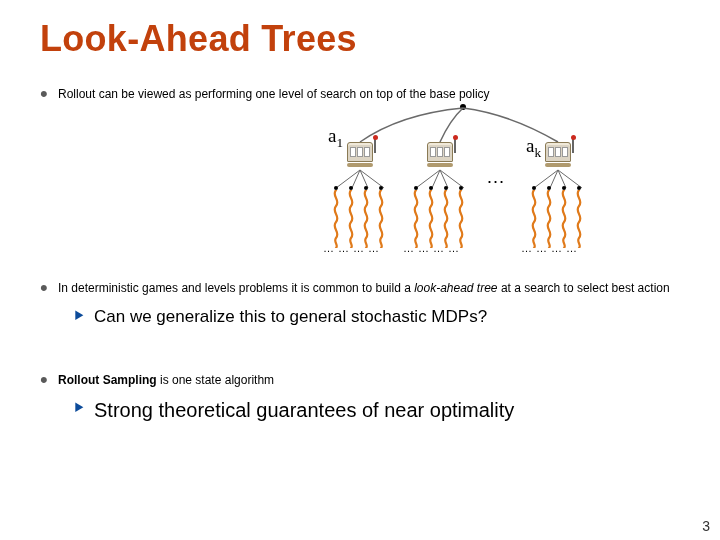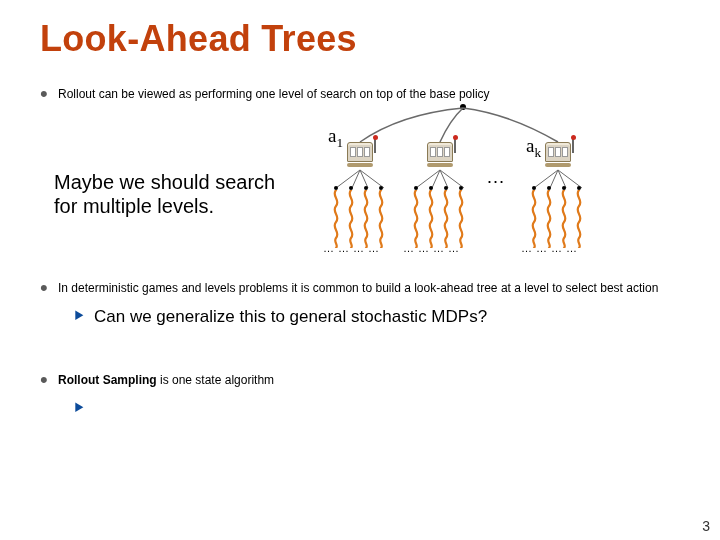--- a/index.html
+++ b/index.html
@@ -47,20 +47,21 @@
     font-size: 22px;
     line-height: 24px;
     text-align: left;
   }
   .bullet-text {
     font-size: 12px;
     line-height: 24px;
     max-width: 620px;
   }
   .bullet-text .em {
+    font-style: italic;
     margin-top: 13px;
   }
   .bullet-text strong {
     font-weight: bold;
   }
   .sub-row {
     display: flex;
     align-items: flex-start;
     margin-left: 32px;
     margin-top: 6px;
@@ -234,40 +235,40 @@
 
   <div class="bullets">
     <div class="bullet-row">
       <div class="bullet-dot">•</div>
       <div class="bullet-text">Rollout can be viewed as performing one level of search on top of the base policy</div>
     </div>
 
     <div class="bullet-row spaced" style="margin-top:170px;">
       <div class="bullet-dot">•</div>
       <div class="bullet-text">
-        <span>In deterministic games and levels problems it is common to build a </span><span class="em">look-ahead tree</span><span> at a level to select best action</span>
+        <span>In deterministic games and levels problems it is common to build a </span><span class="em">look-ahead tree</span><span> at a search to select best action</span>
       </div>
     </div>
     <div class="sub-row">
       <div class="sub-marker">⯈</div>
       <div class="sub-text">Can we generalize this to general stochastic MDPs?</div>
     </div>
 
     <div class="bullet-row spaced2">
       <div class="bullet-dot">•</div>
       <div class="bullet-text">
         <span></span><strong>Rollout Sampling</strong><span> is one state algorithm</span>
       </div>
     </div>
     <div class="sub-row">
       <div class="sub-marker">⯈</div>
+      <div class="sub-text big">Strong theoretical guarantees of near optimality</div>
     </div>
   </div>
 
-  <div class="side-note">Maybe we should search for multiple levels.</div>
 
   <div class="tree">
     <div class="root"></div>
 
     <svg class="top-edges" viewBox="0 0 340 170">
       <path d="M153 8 Q90 14 50 42" stroke="#6a6a6a" stroke-width="1.5" fill="none"></path>
       <path d="M153 8 Q140 20 130 42" stroke="#6a6a6a" stroke-width="1.5" fill="none"></path>
       <path d="M153 8 Q200 14 248 42" stroke="#6a6a6a" stroke-width="1.5" fill="none"></path>
 
       <g stroke="#6a6a6a" stroke-width="1">

